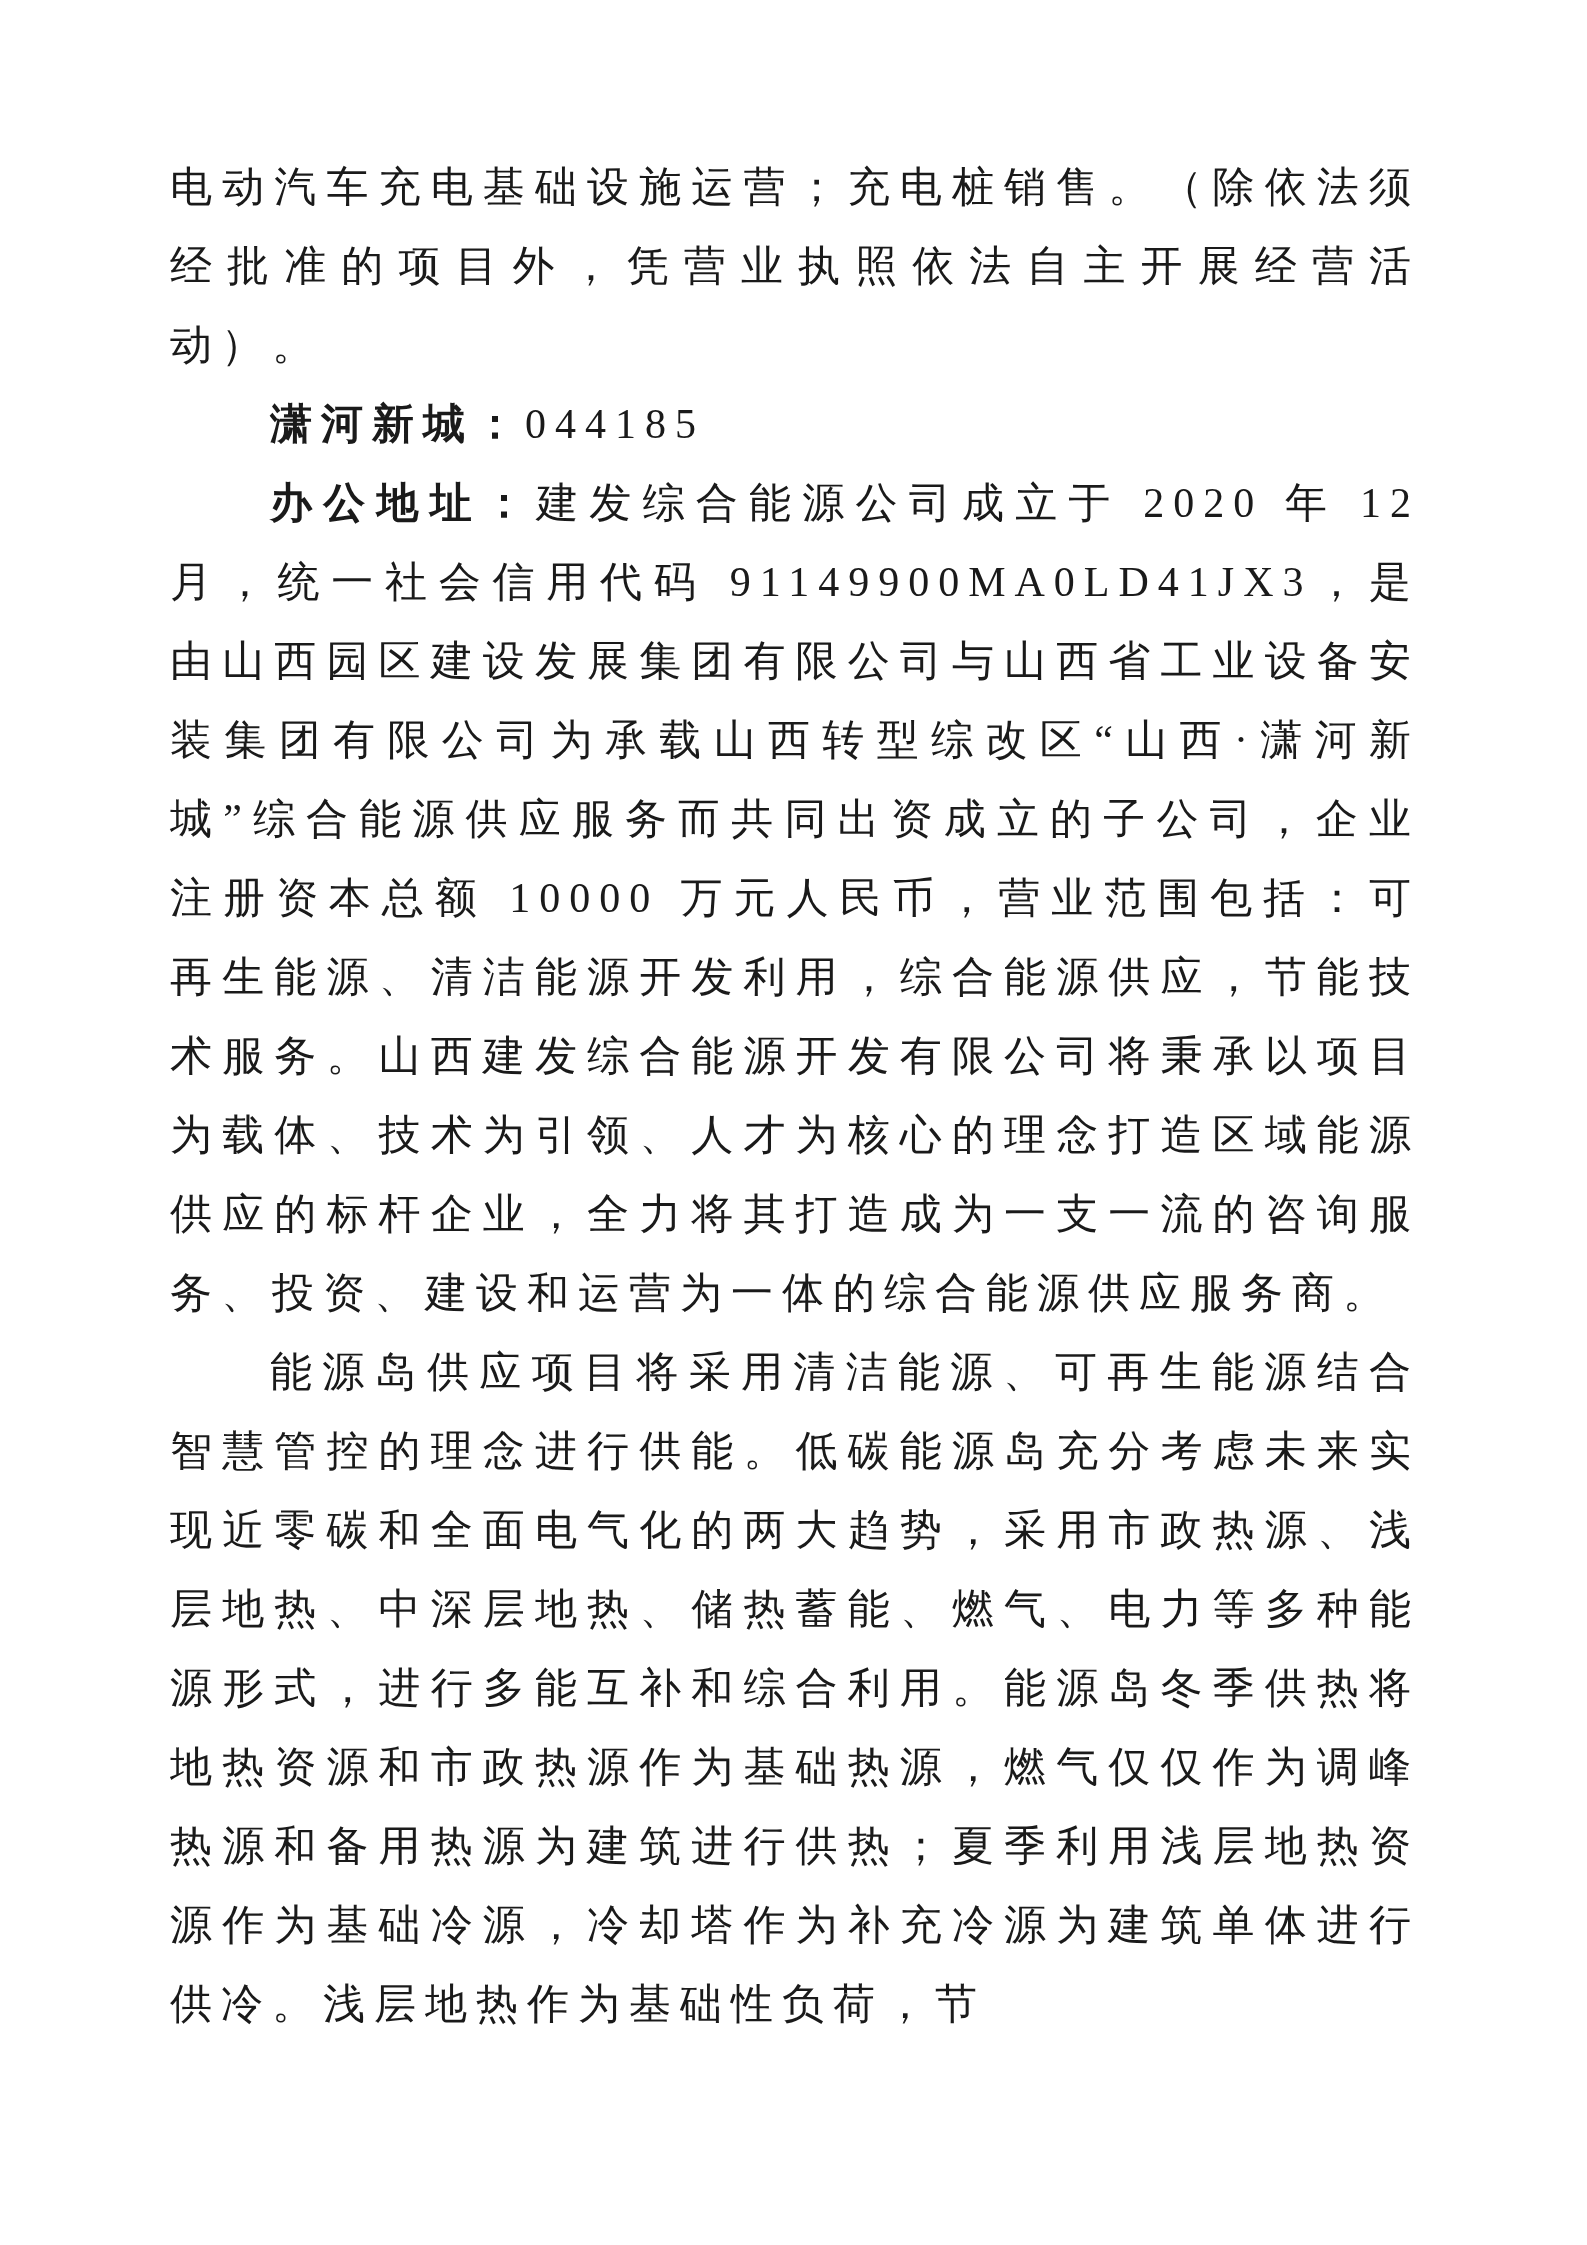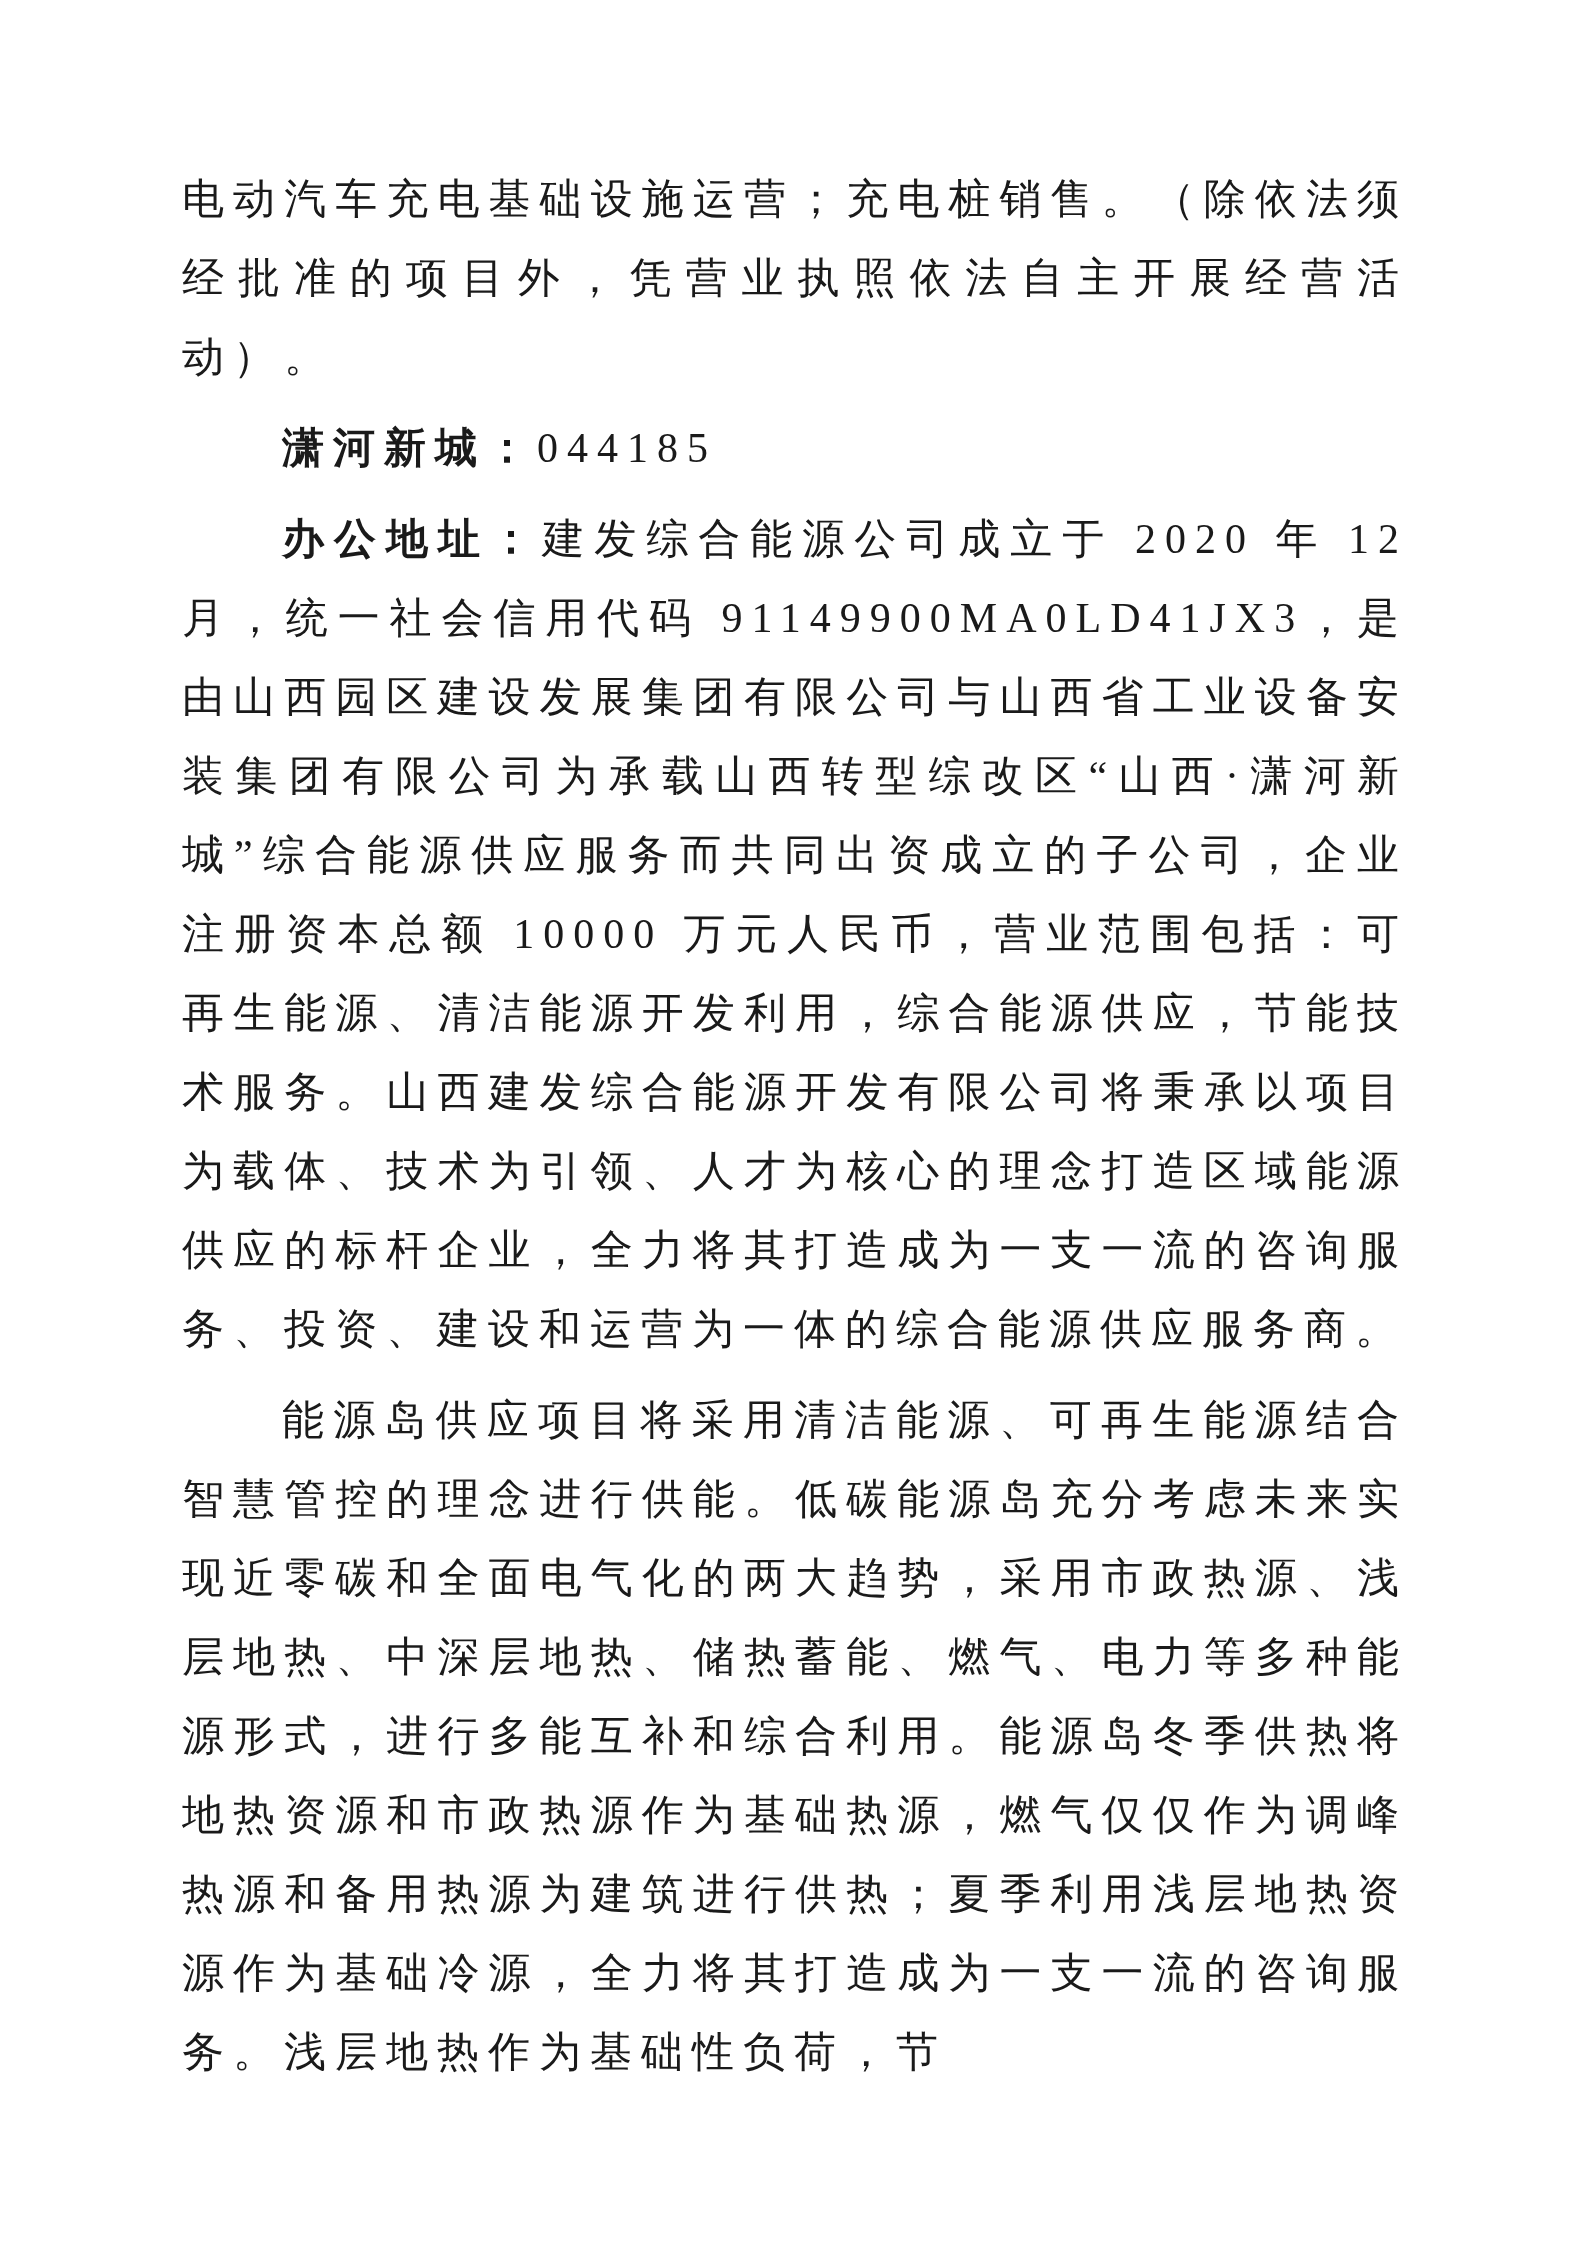--- a/index.html
+++ b/index.html
@@ -20,21 +20,21 @@
     width: 100%;
     height: 100%;
     padding: 148px 167px 0 170px;
     font-family: "Liberation Serif", "DejaVu Serif", serif;
     font-size: 42px;
     line-height: 79px;
     color: #1a1a1a;
     letter-spacing: 9px;
   }
   .para {
-    margin: 12px;
+    margin: 0;
     text-align: justify;
     text-justify: inter-ideograph;
   }
   .para.indent {
     text-indent: 100px;
   }
   .field-label {
     font-weight: bold;
   }
 </style>
@@ -44,16 +44,16 @@
 <div class="page">
   <div class="content">
 
     <p class="para"><span>电动汽车充电基础设施运营；充电桩销售。（除依法须经批准的项目外，凭营业执照依法自主开展经营活动）。</span></p>
 
 
     <p class="para indent"><span class="field-label">潇河新城：</span><span>044185</span></p>
 
     <p class="para indent"><span class="field-label">办公地址：</span><span>建发综合能源公司成立于 2020 年 12 月，统一社会信用代码 91149900MA0LD41JX3，是由山西园区建设发展集团有限公司与山西省工业设备安装集团有限公司为承载山西转型综改区“山西·潇河新城”综合能源供应服务而共同出资成立的子公司，企业注册资本总额 10000 万元人民币，营业范围包括：可再生能源、清洁能源开发利用，综合能源供应，节能技术服务。山西建发综合能源开发有限公司将秉承以项目为载体、技术为引领、人才为核心的理念打造区域能源供应的标杆企业，全力将其打造成为一支一流的咨询服务、投资、建设和运营为一体的综合能源供应服务商。</span></p>
 
-    <p class="para indent"><span>能源岛供应项目将采用清洁能源、可再生能源结合智慧管控的理念进行供能。低碳能源岛充分考虑未来实现近零碳和全面电气化的两大趋势，采用市政热源、浅层地热、中深层地热、储热蓄能、燃气、电力等多种能源形式，进行多能互补和综合利用。能源岛冬季供热将地热资源和市政热源作为基础热源，燃气仅仅作为调峰热源和备用热源为建筑进行供热；夏季利用浅层地热资源作为基础冷源，全力将其打造成为一支一流的咨询服务。浅层地热作为基础性负荷，节</span></p>
+    <p class="para indent"><span>能源岛供应项目将采用清洁能源、可再生能源结合智慧管控的理念进行供能。低碳能源岛充分考虑未来实现近零碳和全面电气化的两大趋势，采用市政热源、浅层地热、中深层地热、储热蓄能、燃气、电力等多种能源形式，进行多能互补和综合利用。能源岛冬季供热将地热资源和市政热源作为基础热源，燃气仅仅作为调峰热源和备用热源为建筑进行供热；夏季利用浅层地热资源作为基础冷源，冷却塔作为补充冷源为建筑单体进行供冷。浅层地热作为基础性负荷，节</span></p>
 
   </div>
 </div>
 
 </body></html>

